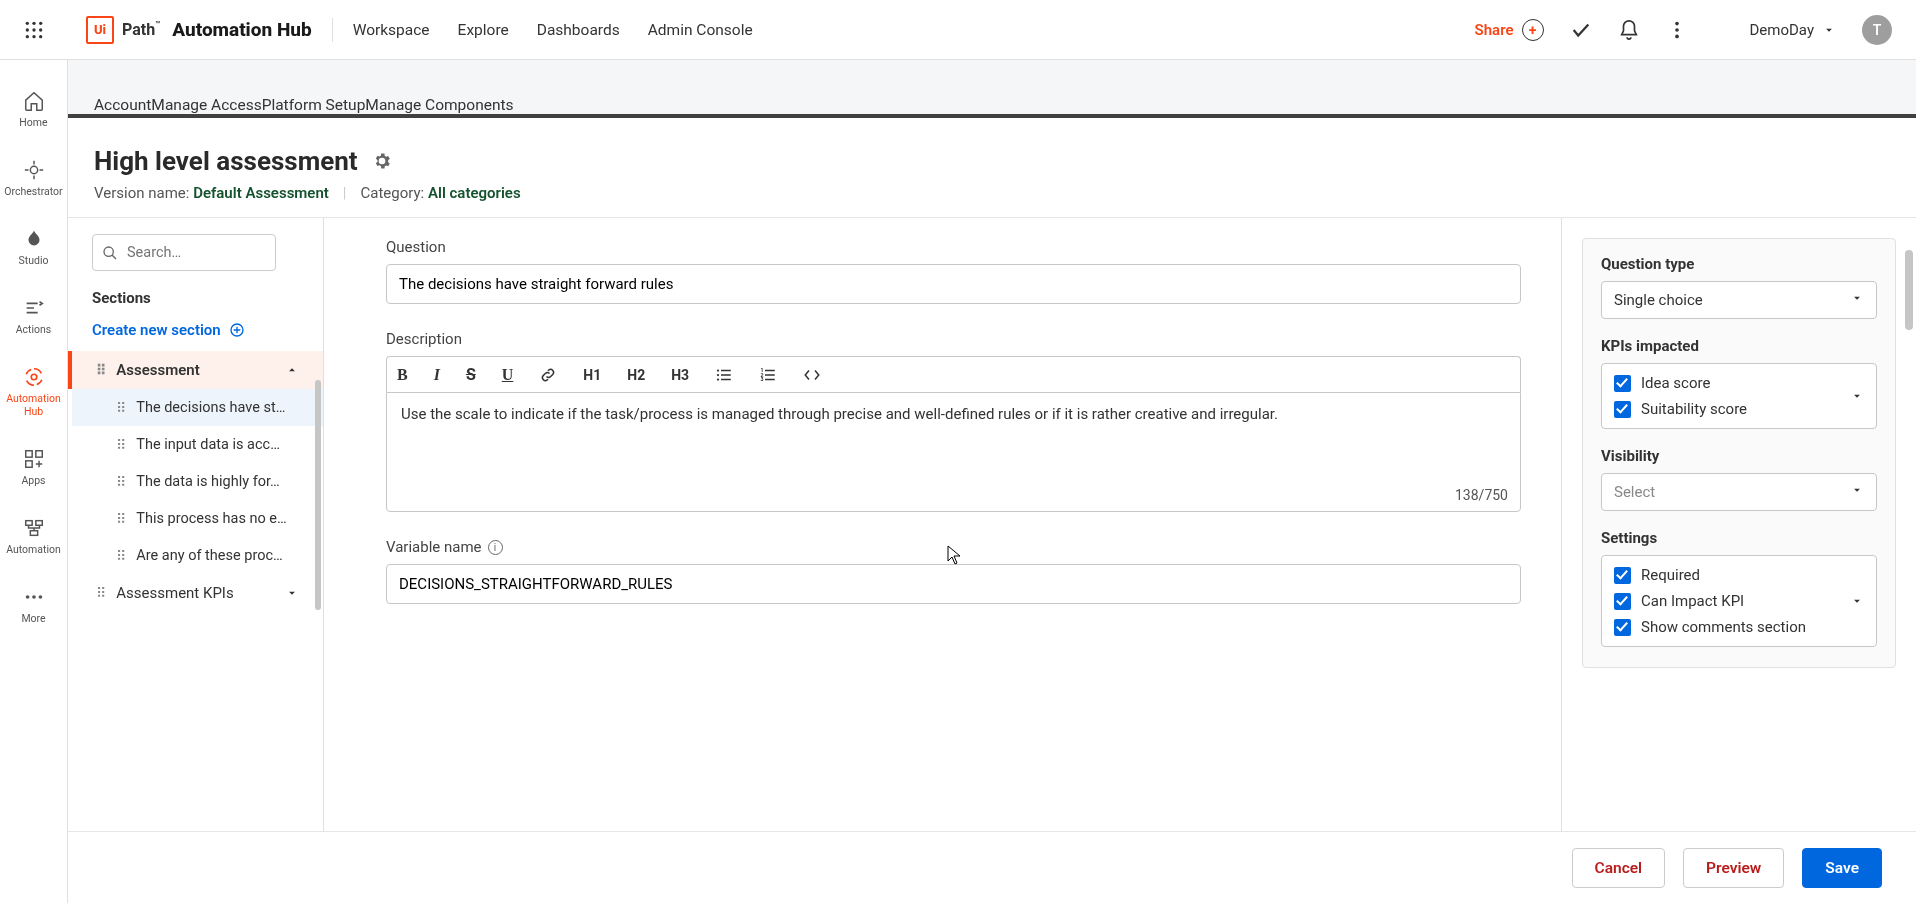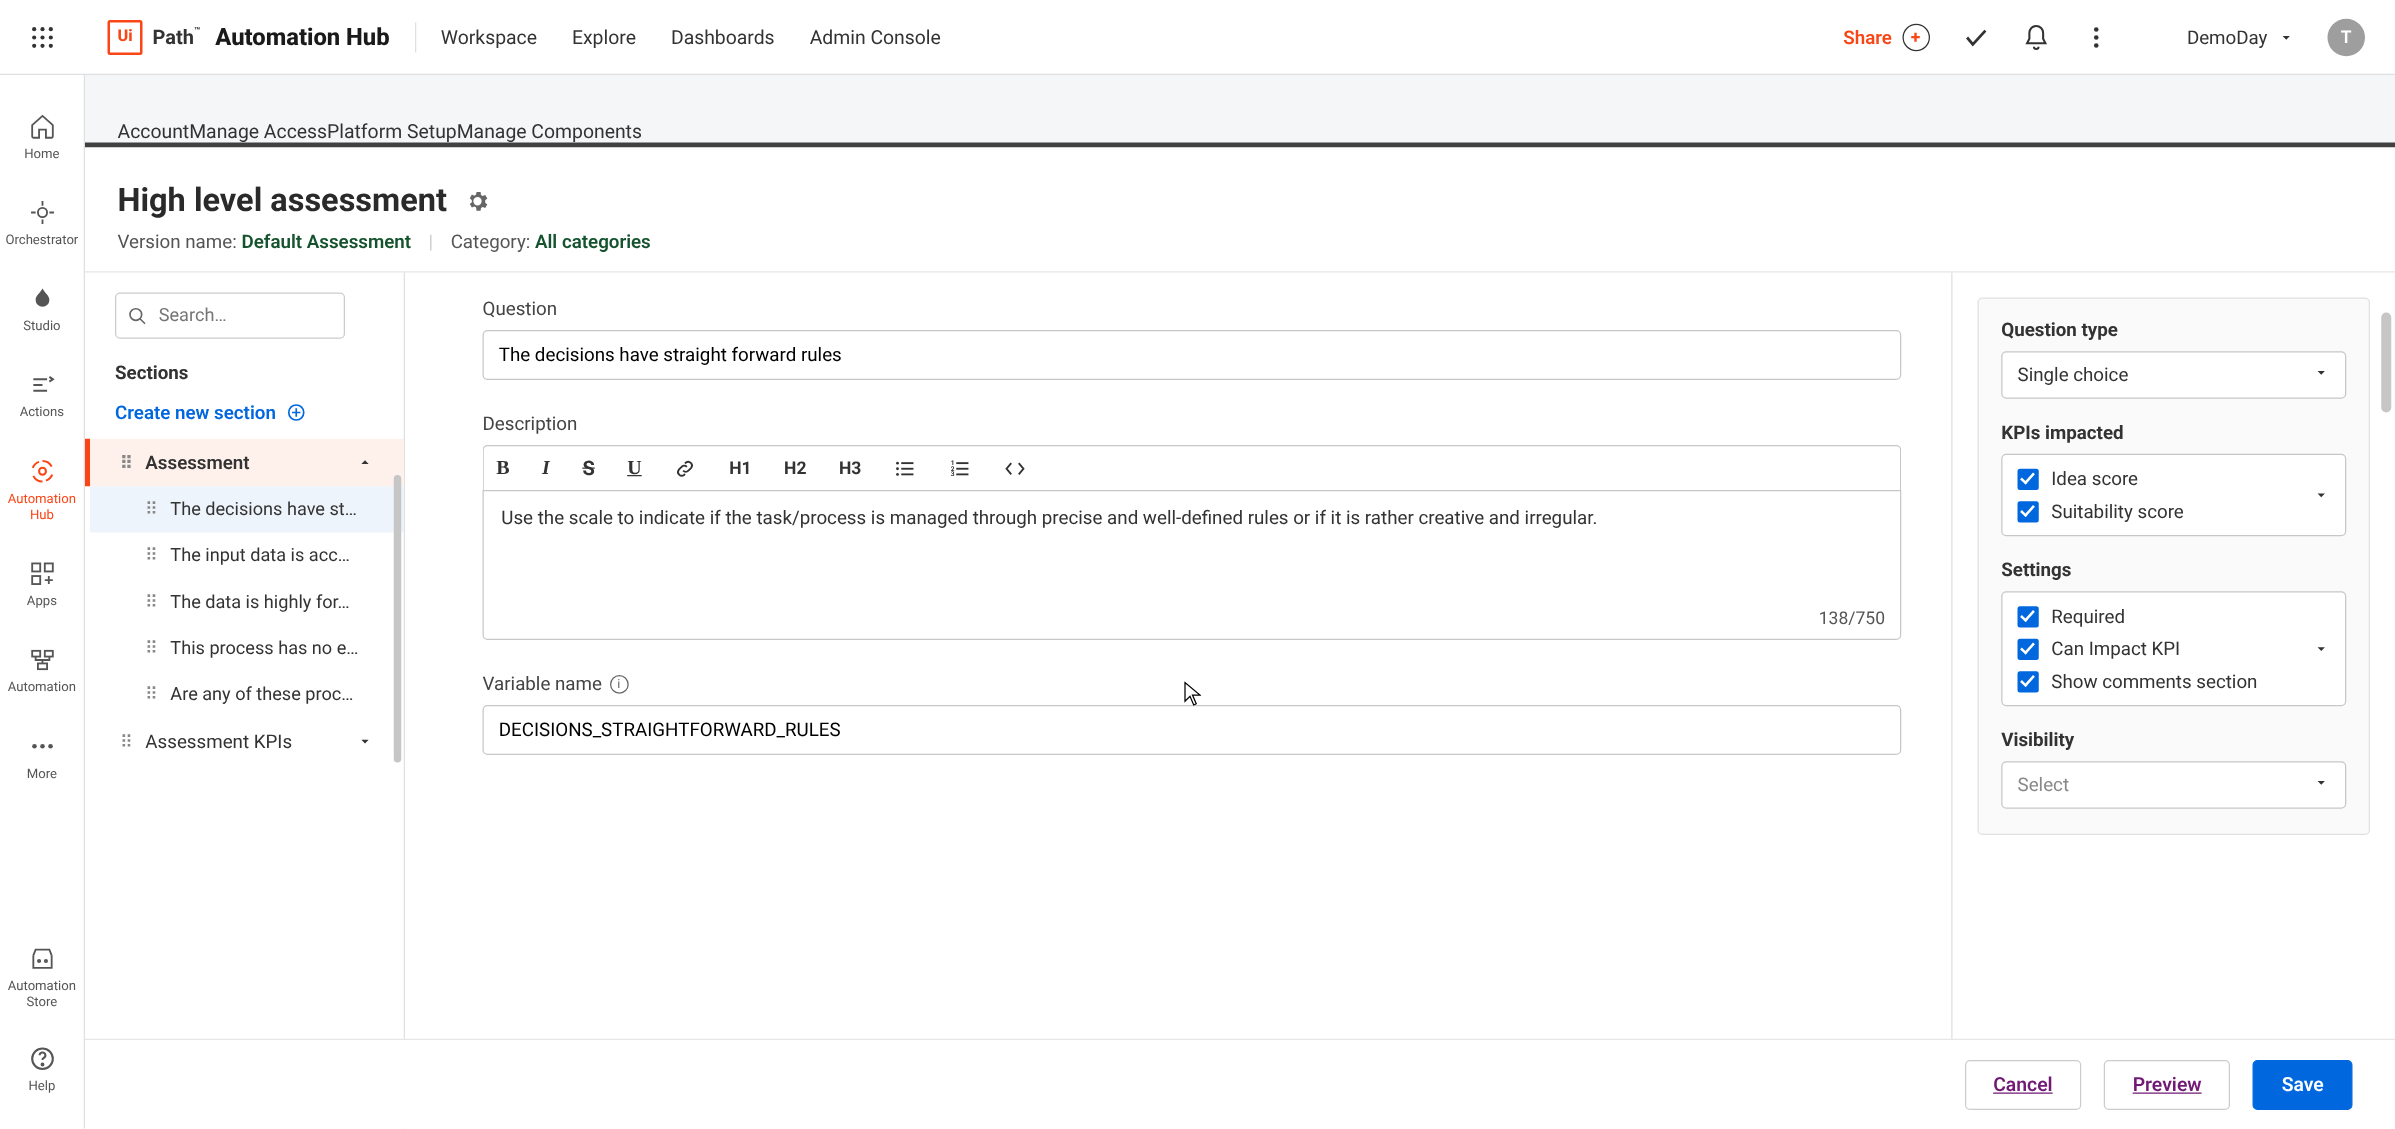--- a/index.html
+++ b/index.html
@@ -89,21 +89,21 @@
 .rp-select { border: 1px solid #c7c7c7; border-radius: 4px; background: #fff; padding: 9px 12px; display: flex; justify-content: space-between; cursor: pointer; font-size: 15px; }
 .rp-box { border: 1px solid #c7c7c7; border-radius: 4px; background: #fff; padding: 10px 12px; display: flex; flex-direction: column; gap: 8px; position: relative; }
 .rp-box .chev-abs { position: absolute; right: 12px; top: 50%; transform: translateY(-50%); }
 .check-row { display: flex; align-items: center; gap: 10px; font-size: 15px; cursor: pointer; }
 .checkbox { width: 17px; height: 17px; background: #0067df; border-radius: 2px; position: relative; flex-shrink: 0; }
 .checkbox::after { content: ""; position: absolute; left: 5px; top: 1.5px; width: 4px; height: 9px; border: solid #fff; border-width: 0 2.3px 2.3px 0; transform: rotate(42deg); }
 
 
 .footer { position: absolute; left: 68px; right: 0; bottom: 0; height: 72px; border-top: 1px solid #e6e6e6; background: #fff; display: flex; justify-content: flex-end; align-items: center; gap: 18px; padding-right: 34px; z-index: 5; }
 .btn { border-radius: 4px; padding: 10px 22px; font-size: 15.5px; font-weight: 600; cursor: pointer; }
-.btn-ghost { border: 1px solid #ccc; background: #fff; color: #701a75; text-decoration: underline; }
+.btn-ghost { border: 1px solid #ccc; background: #fff; color: #b91c1c; }
 .btn-primary { border: 1px solid #0067df; background: #0067df; color: #fff; }
 
 .cursor { position: absolute; left: 947px; top: 545px; pointer-events: none; }
 svg { display: block; }
 .chev-svg { width: 14px; height: 14px; }
 .page-scroll { position: absolute; right: 3px; top: 250px; width: 8px; height: 80px; background: #c6c6c6; border-radius: 4px; }
 </style>
 </head>
 <body>
 
@@ -223,39 +223,20 @@
   </div>
   <div class="rail-item">
     <svg viewBox="0 0 24 24" fill="#555">
         <circle cx="5" cy="12" r="2"></circle>
         <circle cx="12" cy="12" r="2"></circle>
         <circle cx="19" cy="12" r="2"></circle>
       </svg>
     <span>More</span>
   </div>
   <div class="rail-spacer"></div>
-  <div class="rail-bottom">
-    <div class="rail-item">
-      <svg viewBox="0 0 24 24" fill="none" stroke="#555" stroke-width="1.6">
-          <path d="M4 9l2-5h12l2 5"></path>
-          <path d="M4 9v11h16V9"></path>
-          <circle cx="9" cy="14" r="1"></circle>
-          <circle cx="15" cy="14" r="1"></circle>
-        </svg>
-      <span>Automation Store</span>
-    </div>
-    <div class="rail-item">
-      <svg viewBox="0 0 24 24" fill="none" stroke="#555" stroke-width="1.8">
-          <circle cx="12" cy="12" r="9"></circle>
-          <path d="M9.5 9a2.5 2.5 0 1 1 3.5 2.3c-.8.4-1 1-1 1.7"></path>
-          <circle cx="12" cy="17" r="0.8" fill="#555"></circle>
-        </svg>
-      <span>Help</span>
-    </div>
-  </div>
 </div>
 
 <div class="subheader">
   <a>Account</a>
   <a>Manage Access</a>
   <a>Platform Setup</a>
   <a>Manage Components</a>
 </div>
 
 <div class="titlebar">
@@ -424,20 +405,29 @@
         <div class="rp-box">
           <div class="check-row">
             <div class="checkbox"></div>
             <span>Idea score</span>
           </div>
           <div class="check-row">
             <div class="checkbox"></div>
             <span>Suitability score</span>
           </div>
           <svg class="chev-abs chev-svg" viewBox="0 0 24 24" fill="#333">
+              <path d="M7 10l5 5 5-5z"></path>
+            </svg>
+        </div>
+      </div>
+      <div class="rp-group">
+        <div class="rp-label">Visibility</div>
+        <div class="rp-select" style="color:#888;">
+          <span>Select</span>
+          <svg class="chev-svg" viewBox="0 0 24 24" fill="#333">
               <path d="M7 10l5 5 5-5z"></path>
             </svg>
         </div>
       </div>
       <div class="rp-group">
         <div class="rp-label">Settings</div>
         <div class="rp-box">
           <div class="check-row">
             <div class="checkbox"></div>
             <span>Required</span>
@@ -448,29 +438,20 @@
           </div>
           <div class="check-row">
             <div class="checkbox"></div>
             <span>Show comments section</span>
           </div>
           <svg class="chev-abs chev-svg" viewBox="0 0 24 24" fill="#333">
               <path d="M7 10l5 5 5-5z"></path>
             </svg>
         </div>
       </div>
-      <div class="rp-group">
-        <div class="rp-label">Visibility</div>
-        <div class="rp-select" style="color:#888;">
-          <span>Select</span>
-          <svg class="chev-svg" viewBox="0 0 24 24" fill="#333">
-              <path d="M7 10l5 5 5-5z"></path>
-            </svg>
-        </div>
-      </div>
     </div>
   </div>
 </div>
 
 <div class="footer">
   <div class="btn btn-ghost">Cancel</div>
   <div class="btn btn-ghost">Preview</div>
   <div class="btn btn-primary">Save</div>
 </div>
 

